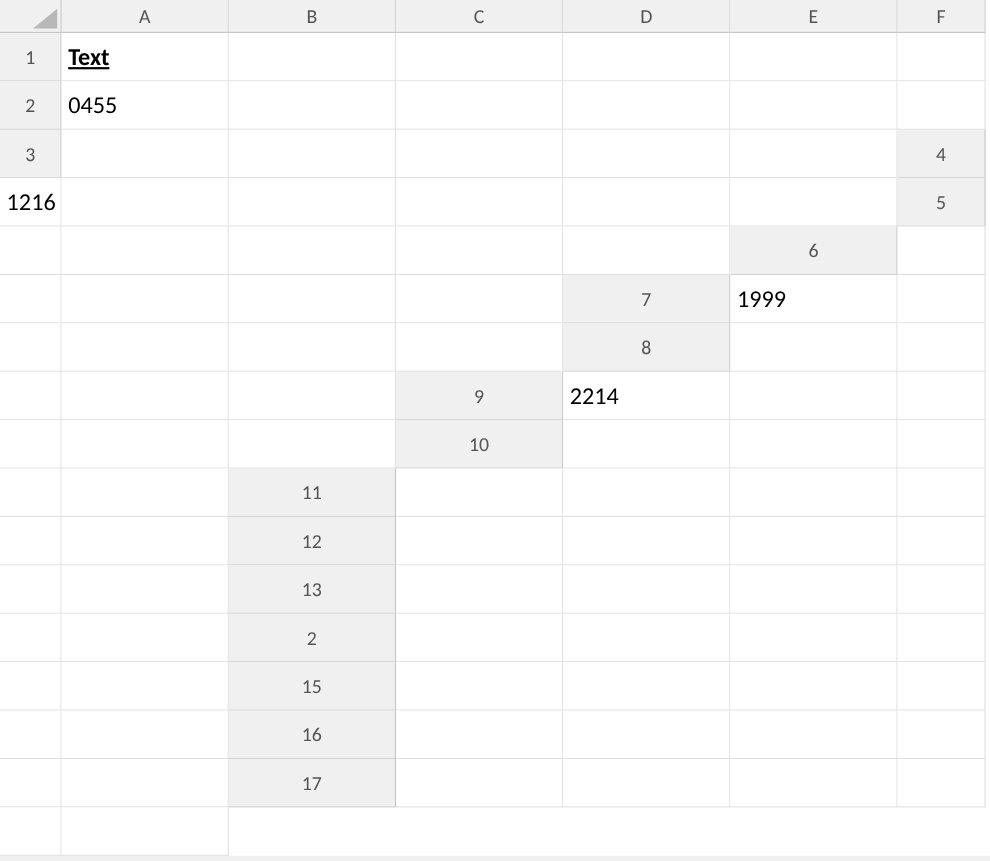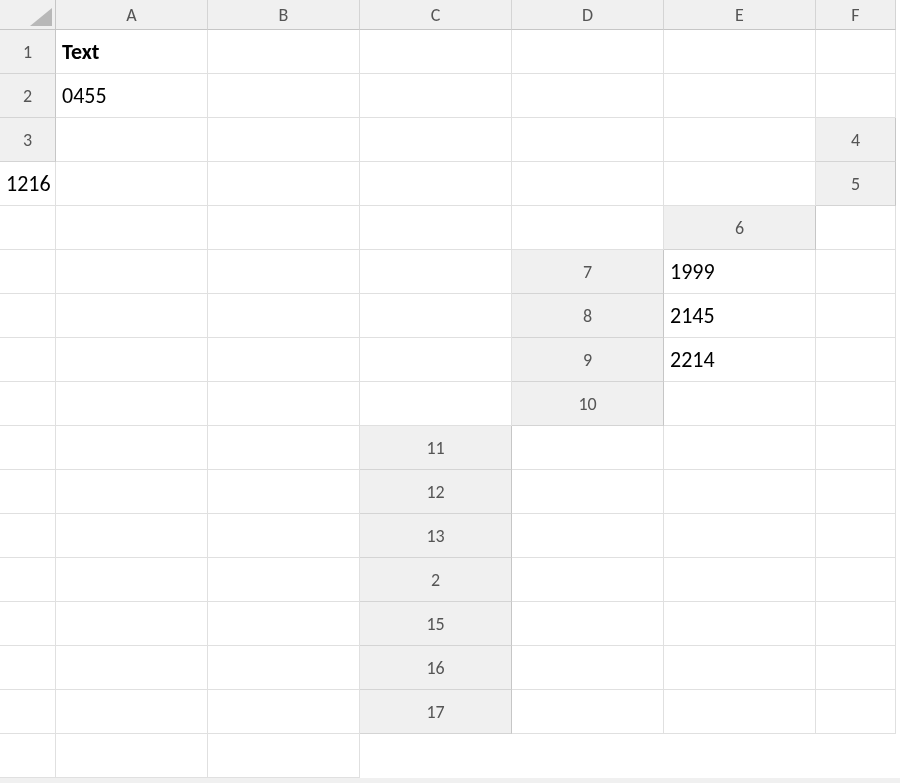--- a/index.html
+++ b/index.html
@@ -69,20 +69,21 @@
       align-items: center;
       padding: 0 6px;
       font-size: 22px;
       color: #000;
       cursor: cell;
       overflow: hidden;
       white-space: nowrap;
     }
     .cell.bold {
       font-weight: bold;
+      text-decoration: underline;
     }
   </style>
 </head>
 <body>
 
 <div class="spreadsheet" id="grid">
     <div class="corner"></div>
     <div class="col-header">A</div>
     <div class="col-header">B</div>
     <div class="col-header">C</div>
@@ -129,21 +130,20 @@
     <div class="cell"></div>
     <div class="cell"></div>
     <div class="row-header">7</div>
     <div class="cell">1999</div>
     <div class="cell"></div>
     <div class="cell"></div>
     <div class="cell"></div>
     <div class="cell"></div>
     <div class="cell"></div>
     <div class="row-header">8</div>
-    <div class="cell">2145</div>
     <div class="cell"></div>
     <div class="cell"></div>
     <div class="cell"></div>
     <div class="cell"></div>
     <div class="cell"></div>
     <div class="row-header">9</div>
     <div class="cell">2214</div>
     <div class="cell"></div>
     <div class="cell"></div>
     <div class="cell"></div>

